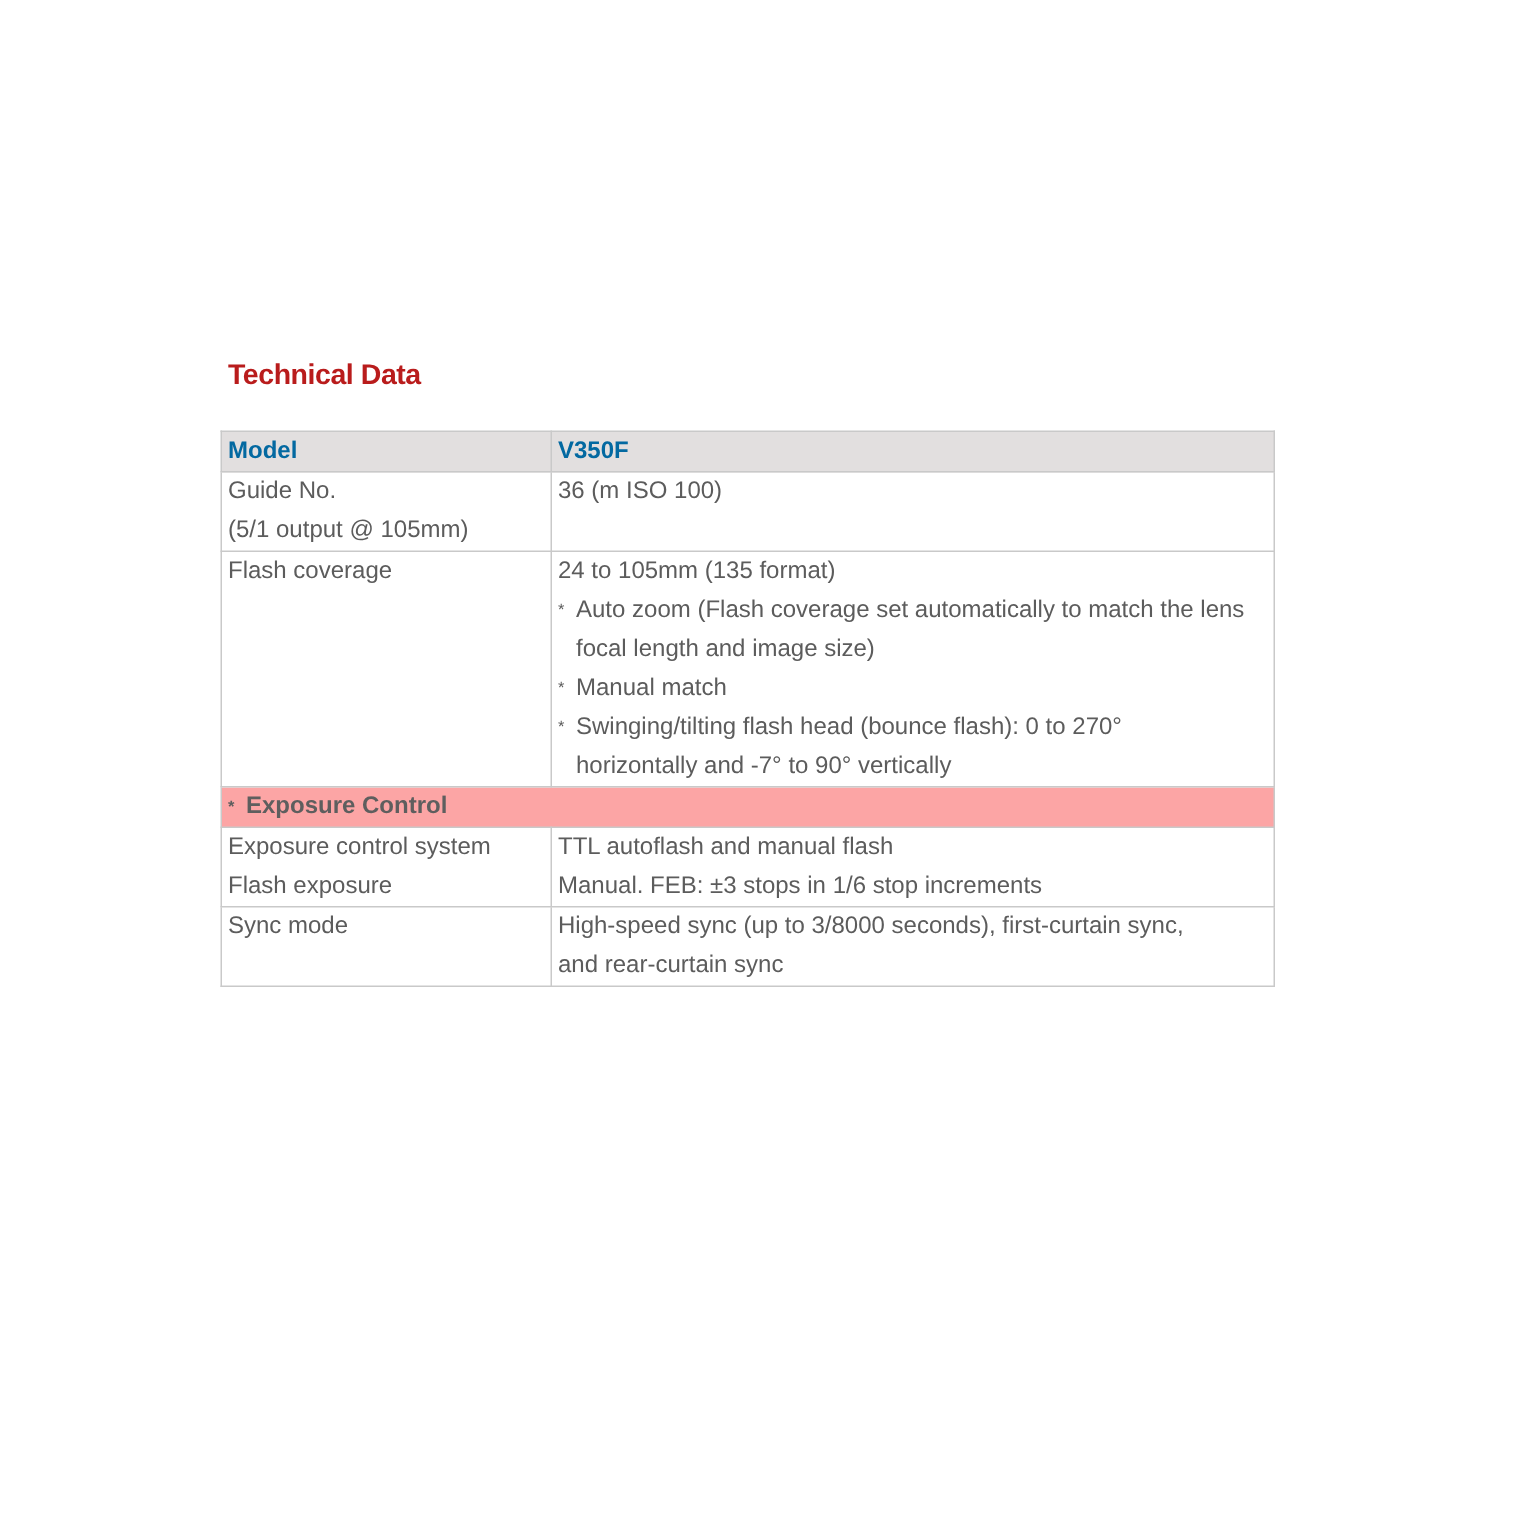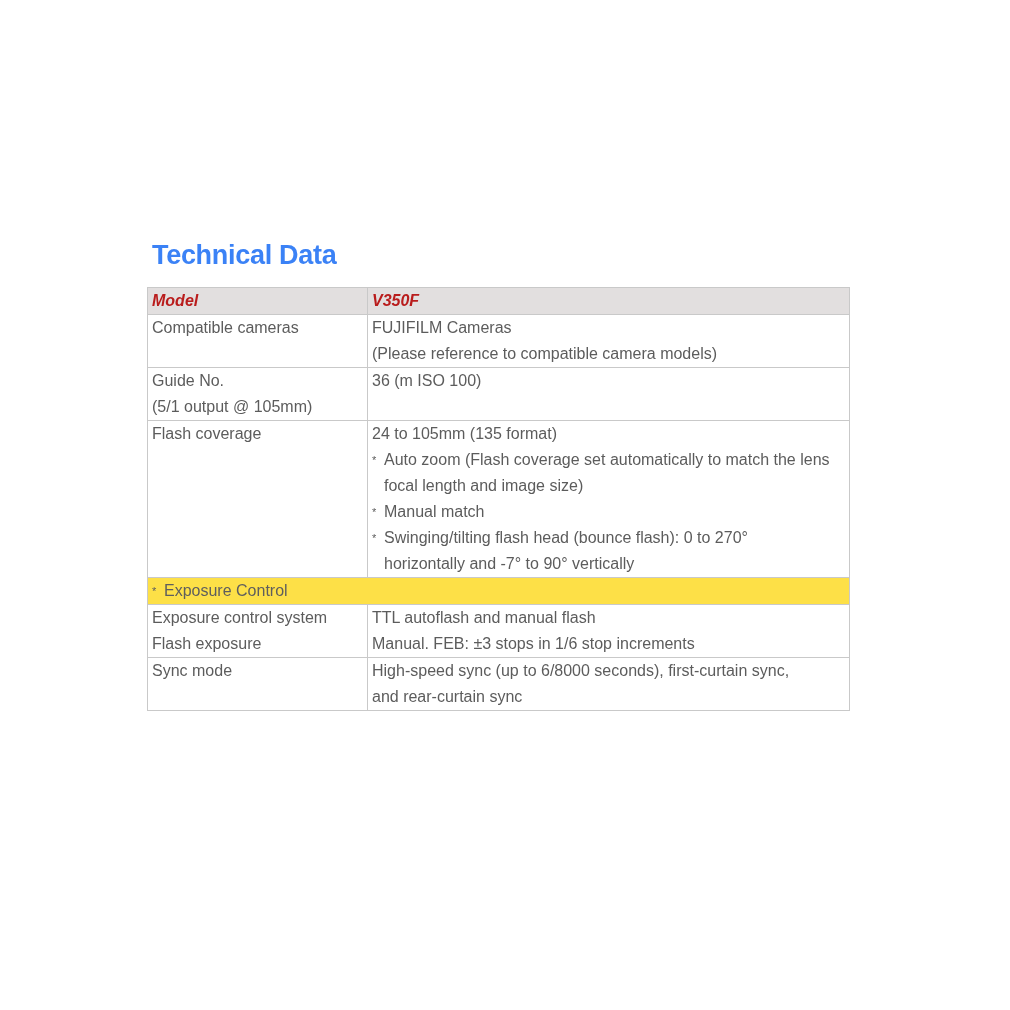--- a/index.html
+++ b/index.html
@@ -1,48 +1,41 @@
 <!DOCTYPE html>
 <html><head>
 <meta charset="utf-8">
 <style>
   html, body { margin: 0; padding: 0; background: #ffffff; }
   body { width: 1010px; height: 1010px; position: relative; overflow: hidden;
          font-family: "Liberation Sans", "DejaVu Sans", sans-serif; color: #5a5a5a; }
-  .title { position: absolute; left: 152px; top: 240px; font-size: 27px; font-weight: bold;
-           color: #3b82f6; letter-spacing: -0.3px; margin: 0; }
+  .title { position: absolute; left: 152px; top: 240px; font-size: 19px; font-weight: bold;
+           color: #b91c1c; letter-spacing: -0.3px; margin: 0; }
   table.spec { position: absolute; left: 147px; top: 287px; width: 703px; border-collapse: collapse;
                font-size: 16px; color: #5c5c5c; }
   table.spec td { border: 1px solid #c9c9c9; vertical-align: top; padding: 0 4px; line-height: 26px; }
   table.spec td.k { width: 211px; }
-  tr.head td { background: #e2dfdf; font-weight: bold; color: #b91c1c; font-style: italic; }
-  tr.section td { background: #fde047; font-weight: normal; color: #5e5e5e; margin-top: 40px; }
+  tr.head td { background: #e2dfdf; font-weight: bold; color: #0369a1; }
+  tr.section td { background: #fca5a5; font-weight: bold; color: #5e5e5e; margin-top: 40px; }
   .line { display: block; }
   .bullet { display: block; padding-left: 12px; text-indent: -12px; }
   .star { font-size: 11px; display: inline-block; width: 12px; text-indent: 0; vertical-align: 1px; }
 </style>
 </head>
 <body>
 
 <h1 class="title">Technical Data</h1>
 
 <table class="spec">
   <tbody>
       <tr class="head">
     <td class="k">Model</td>
     <td>V350F</td>
   </tr>
 
-  <tr>
-    <td class="k">Compatible cameras</td>
-    <td>
-      <span class="line">FUJIFILM Cameras</span>
-      <span class="line">(Please reference to compatible camera models)</span>
-    </td>
-  </tr>
 
   <tr>
     <td class="k">
       <span class="line">Guide No.</span>
       <span class="line">(5/1 output @ 105mm)</span>
     </td>
     <td>36 (m ISO 100)</td>
   </tr>
 
   <tr>
@@ -68,19 +61,19 @@
     <td>
       <span class="line">TTL autoflash and manual flash</span>
       <span class="line">Manual. FEB: ±3 stops in 1/6 stop increments</span>
     </td>
   </tr>
 
 
   <tr>
     <td class="k">Sync mode</td>
     <td>
-      <span class="line">High-speed sync (up to 6/8000 seconds), first-curtain sync,</span>
+      <span class="line">High-speed sync (up to 3/8000 seconds), first-curtain sync,</span>
       <span class="line">and rear-curtain sync</span>
     </td>
   </tr>
 
 </tbody>
   </table>
 
 </body></html>

